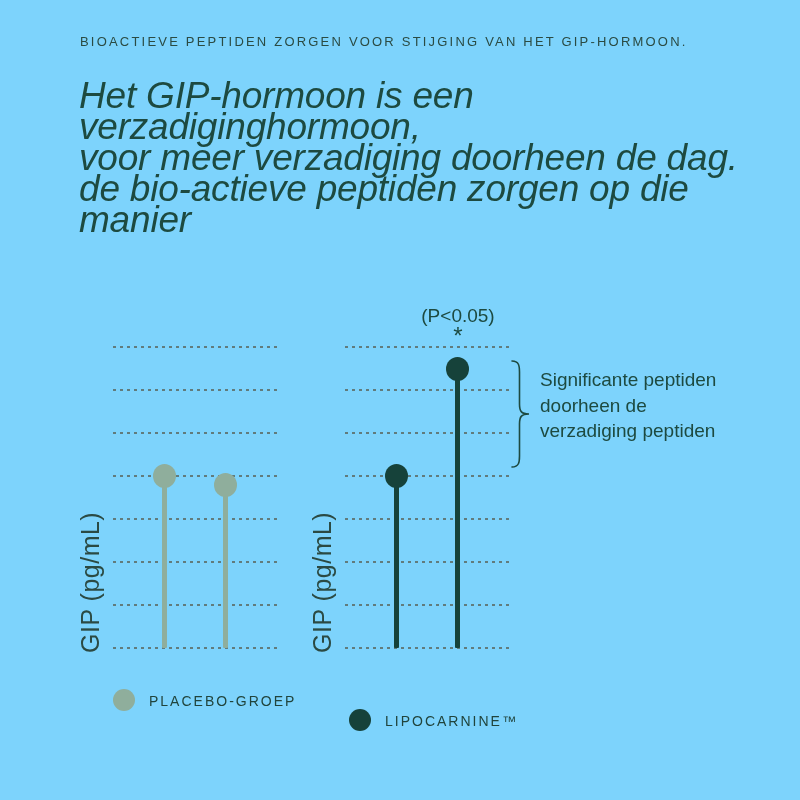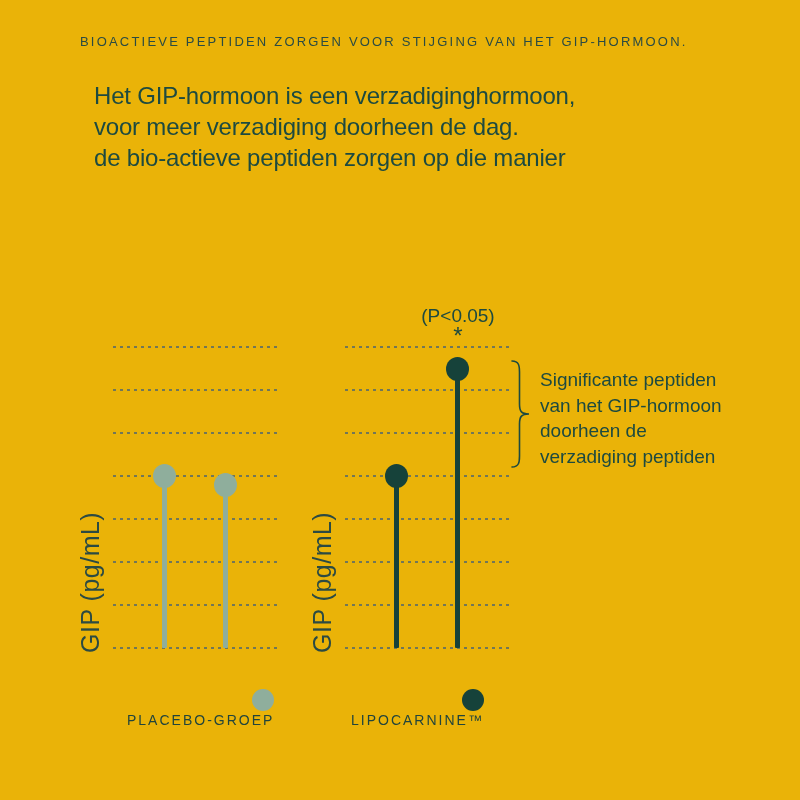--- a/index.html
+++ b/index.html
@@ -1,28 +1,28 @@
 <!DOCTYPE html>
 <html><head>
 <meta charset="utf-8">
 <style>
   html,body{margin:0;padding:0;background:#e9ebe8;}
   .canvas{
     position:relative;width:800px;height:800px;margin:0 auto;
-    background:#eab308;overflow:hidden;
+    background:#7dd3fc;overflow:hidden;
     font-family:"Liberation Sans",sans-serif;color:#1d4a40;
   }
   .kicker{
     position:absolute;left:80px;top:34px;
     font-size:13px;letter-spacing:2.2px;color:#2b4b43;
     text-transform:uppercase;white-space:nowrap;
   }
   .heading{
-    position:absolute;left:94px;top:80px;
-    font-size:24px;line-height:31px;letter-spacing:-0.2px;color:#1d4a40;
+    position:absolute;left:79px;top:80px;
+    font-size:37px;line-height:31px;letter-spacing:-0.2px;color:#1d4a40;font-style:italic;
   }
   .ylabel{
     position:absolute;width:30px;height:176px;
     writing-mode:vertical-rl;transform:rotate(180deg);
     font-size:25px;letter-spacing:0.5px;color:#2b4a43;
     white-space:nowrap;
   }
   .ylabel-left{left:76px;top:477px;}
   .ylabel-right{left:308px;top:477px;}
   .panel{position:absolute;top:347px;width:164px;height:301px;}
@@ -42,23 +42,23 @@
   .asterisk{
     position:absolute;left:458px;top:324px;transform:translateX(-50%);
     font-size:24px;line-height:24px;color:#1d4a40;
   }
   .brace{position:absolute;left:510px;top:359px;}
   .callout{
     position:absolute;left:540px;top:367px;
     font-size:19px;line-height:25.5px;color:#1d4a40;
   }
   .legend{position:absolute;left:0;top:689px;width:800px;height:24px;}
-  .legend-item{position:absolute;display:flex;align-items:flex-end;flex-direction:column;}
+  .legend-item{position:absolute;display:flex;align-items:center;}
   .legend-item-1{left:113px;}
-  .legend-item-2{left:337px;}
+  .legend-item-2{left:349px;margin-top:20px;}
   .legend-dot{width:22px;height:22px;border-radius:50%;flex:0 0 auto;}
   .legend-label{
     margin-left:14px;font-size:14px;letter-spacing:2px;color:#21443c;
     text-transform:uppercase;white-space:nowrap;padding-top:1px;
   }
 </style>
 </head>
 <body>
 
 <div class="canvas">
@@ -105,21 +105,20 @@
       <div class="stem" style="left: 109.512px; top: 21.5px; height: 279.5px; background: rgb(22, 66, 58);"></div>
       <div class="lolli-dot" style="left: 100.512px; top: 9.5px; background: rgb(22, 66, 58);"></div>
     </div>
 
   <svg class="brace" width="22" height="110" viewBox="0 0 22 110">
     <path d="M2 2 C9 2 9.5 7 9.5 13 L9.5 45 C9.5 52 11 55 19 55 C11 55 9.5 58 9.5 65 L9.5 97 C9.5 103 9 108 2 108" fill="none" stroke="#1d4a40" stroke-width="1.6" stroke-linecap="round"></path>
   </svg>
 
   <div class="callout">
     <div>Significante peptiden</div>
-    <div>van het GIP-hormoon</div>
     <div>doorheen de</div>
     <div>verzadiging peptiden</div>
   </div>
 
   <div class="legend">
     <div class="legend-item legend-item-1">
       <span class="legend-dot" style="background: rgb(143, 174, 156);"></span>
       <span class="legend-label">PLACEBO-GROEP</span>
     </div>
     <div class="legend-item legend-item-2">

